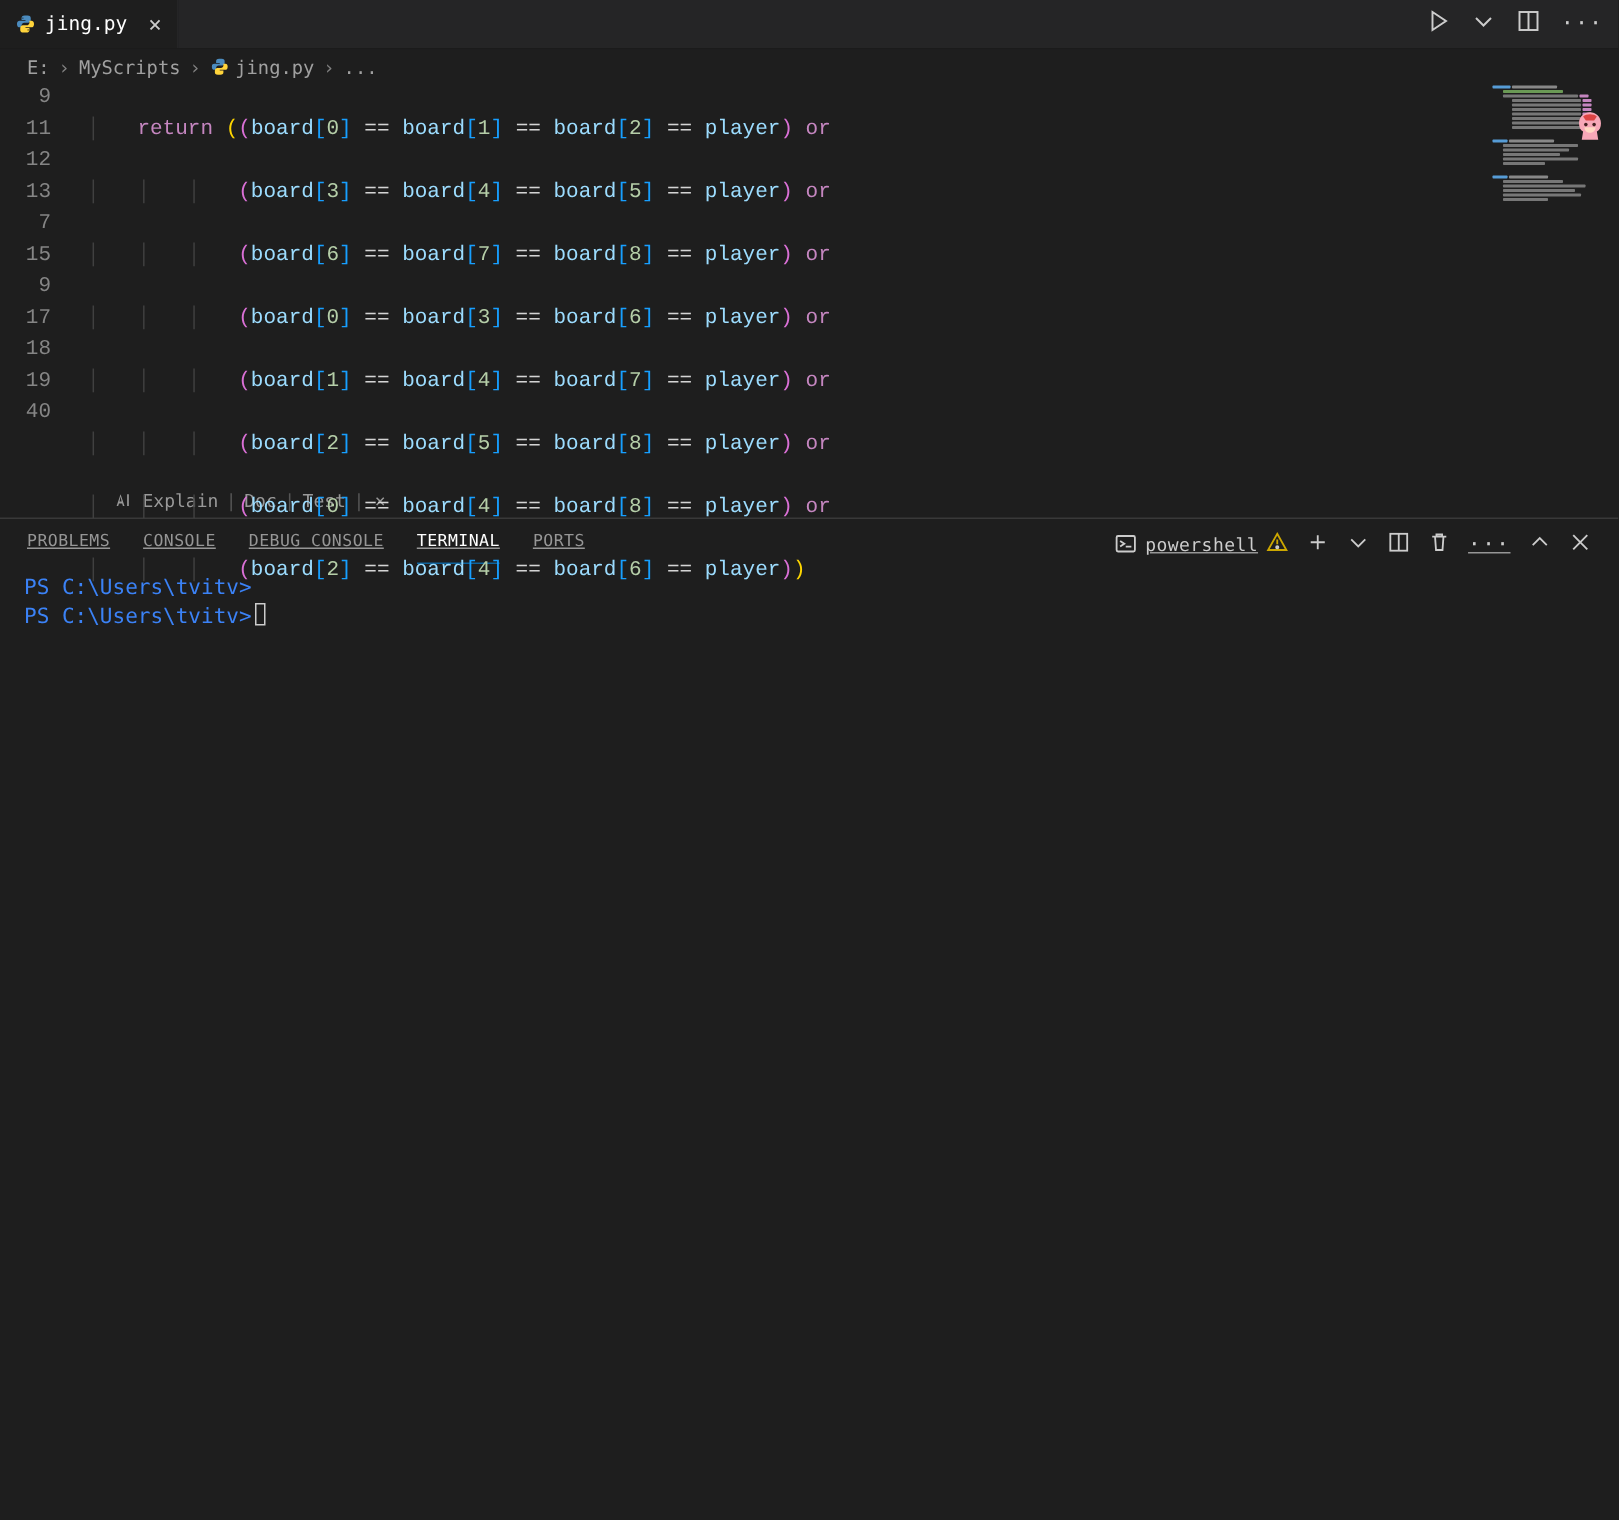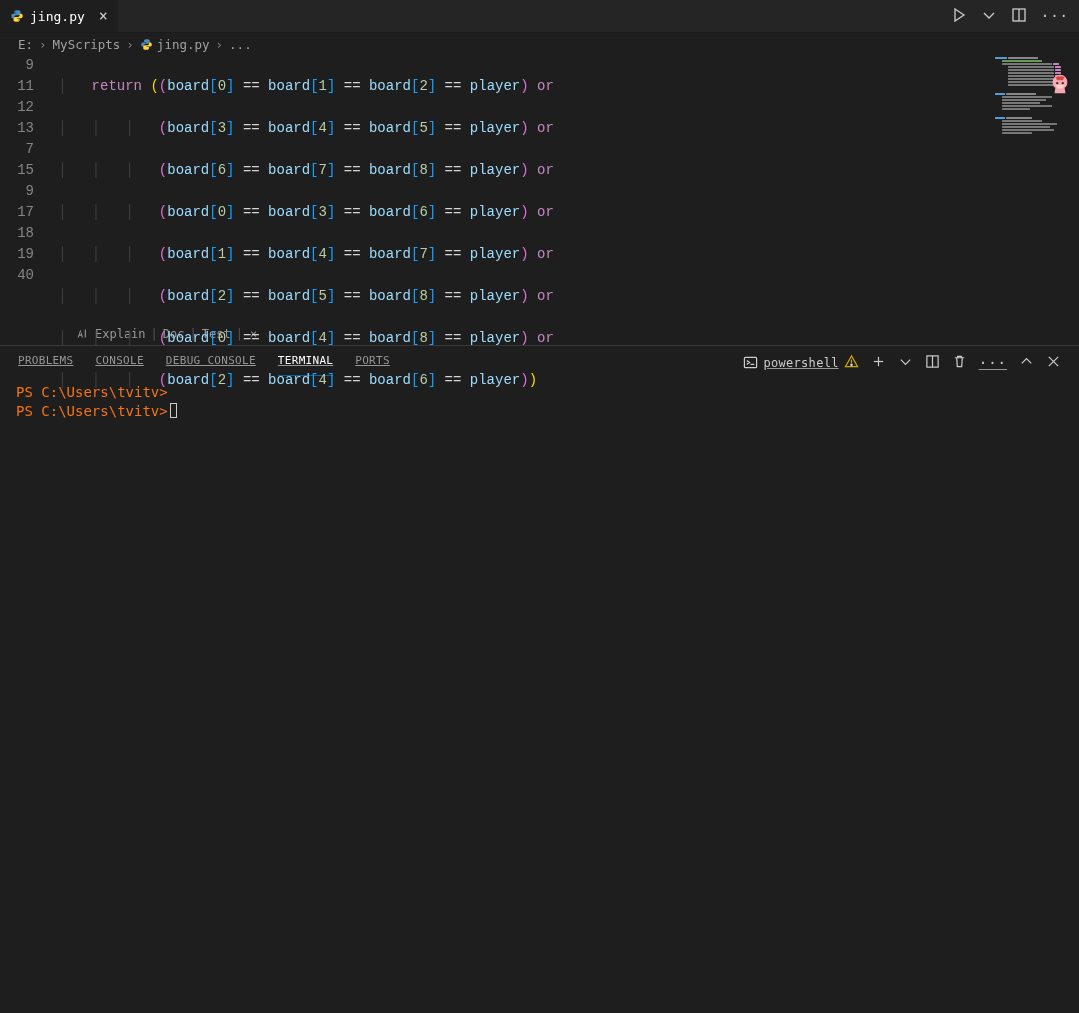--- a/index.html
+++ b/index.html
@@ -40,21 +40,21 @@
   .mm-anime { position:absolute; top:18px; right:6px; width:22px; height:26px; }
   .panel { border-top:1px solid #393939; height:690px; display:flex; flex-direction:column; }
   .panel-tabs { height:33px; display:flex; align-items:center; padding:0 18px; gap:22px; font-size:11px; letter-spacing:0.3px; color:#969696;text-decoration:underline; }
   .panel-tabs .ptab { padding:4px 0 8px 0; cursor:pointer; }
   .panel-tabs .ptab.active { color:#ffffff; border-bottom:1px solid #0e639c; }
   .panel-right { margin-left:auto; display:flex; align-items:center; gap:12px; }
   .panel-right svg { width:15px; height:15px; stroke:#cccccc; fill:none; stroke-width:1.3; }
   .panel-right .shell { display:flex; align-items:center; gap:5px; color:#cccccc; font-size:12px; }
   .panel-right .warn { color:#cca700; }
   .terminal-body { flex:1; padding:4px 16px; font-family:Consolas,monospace; font-size:14px; line-height:19px; color:#cccccc; }
-  .term-prompt { color:#f97316; }
+  .term-prompt { color:#3b82f6; }
   .cursor-block { display:inline-block; width:7px; height:15px; border:1px solid #cccccc; vertical-align:-2px; margin-left:2px; }
 </style>
 </head>
 <body>
 
 <div class="tab-bar">
   <div class="tab">
     <span class="file-icon">
       <svg viewBox="0 0 32 32">
           <path fill="#4B8BBE" d="M15 3c-4 0-5 2-5 4v3h6v1H7c-2 0-4 1-4 5s2 5 4 5h3v-3c0-2 2-4 4-4h6c2 0 4-2 4-4V7c0-2-1-4-5-4h-4zM12 6a1 1 0 110 2 1 1 0 010-2z"></path>

